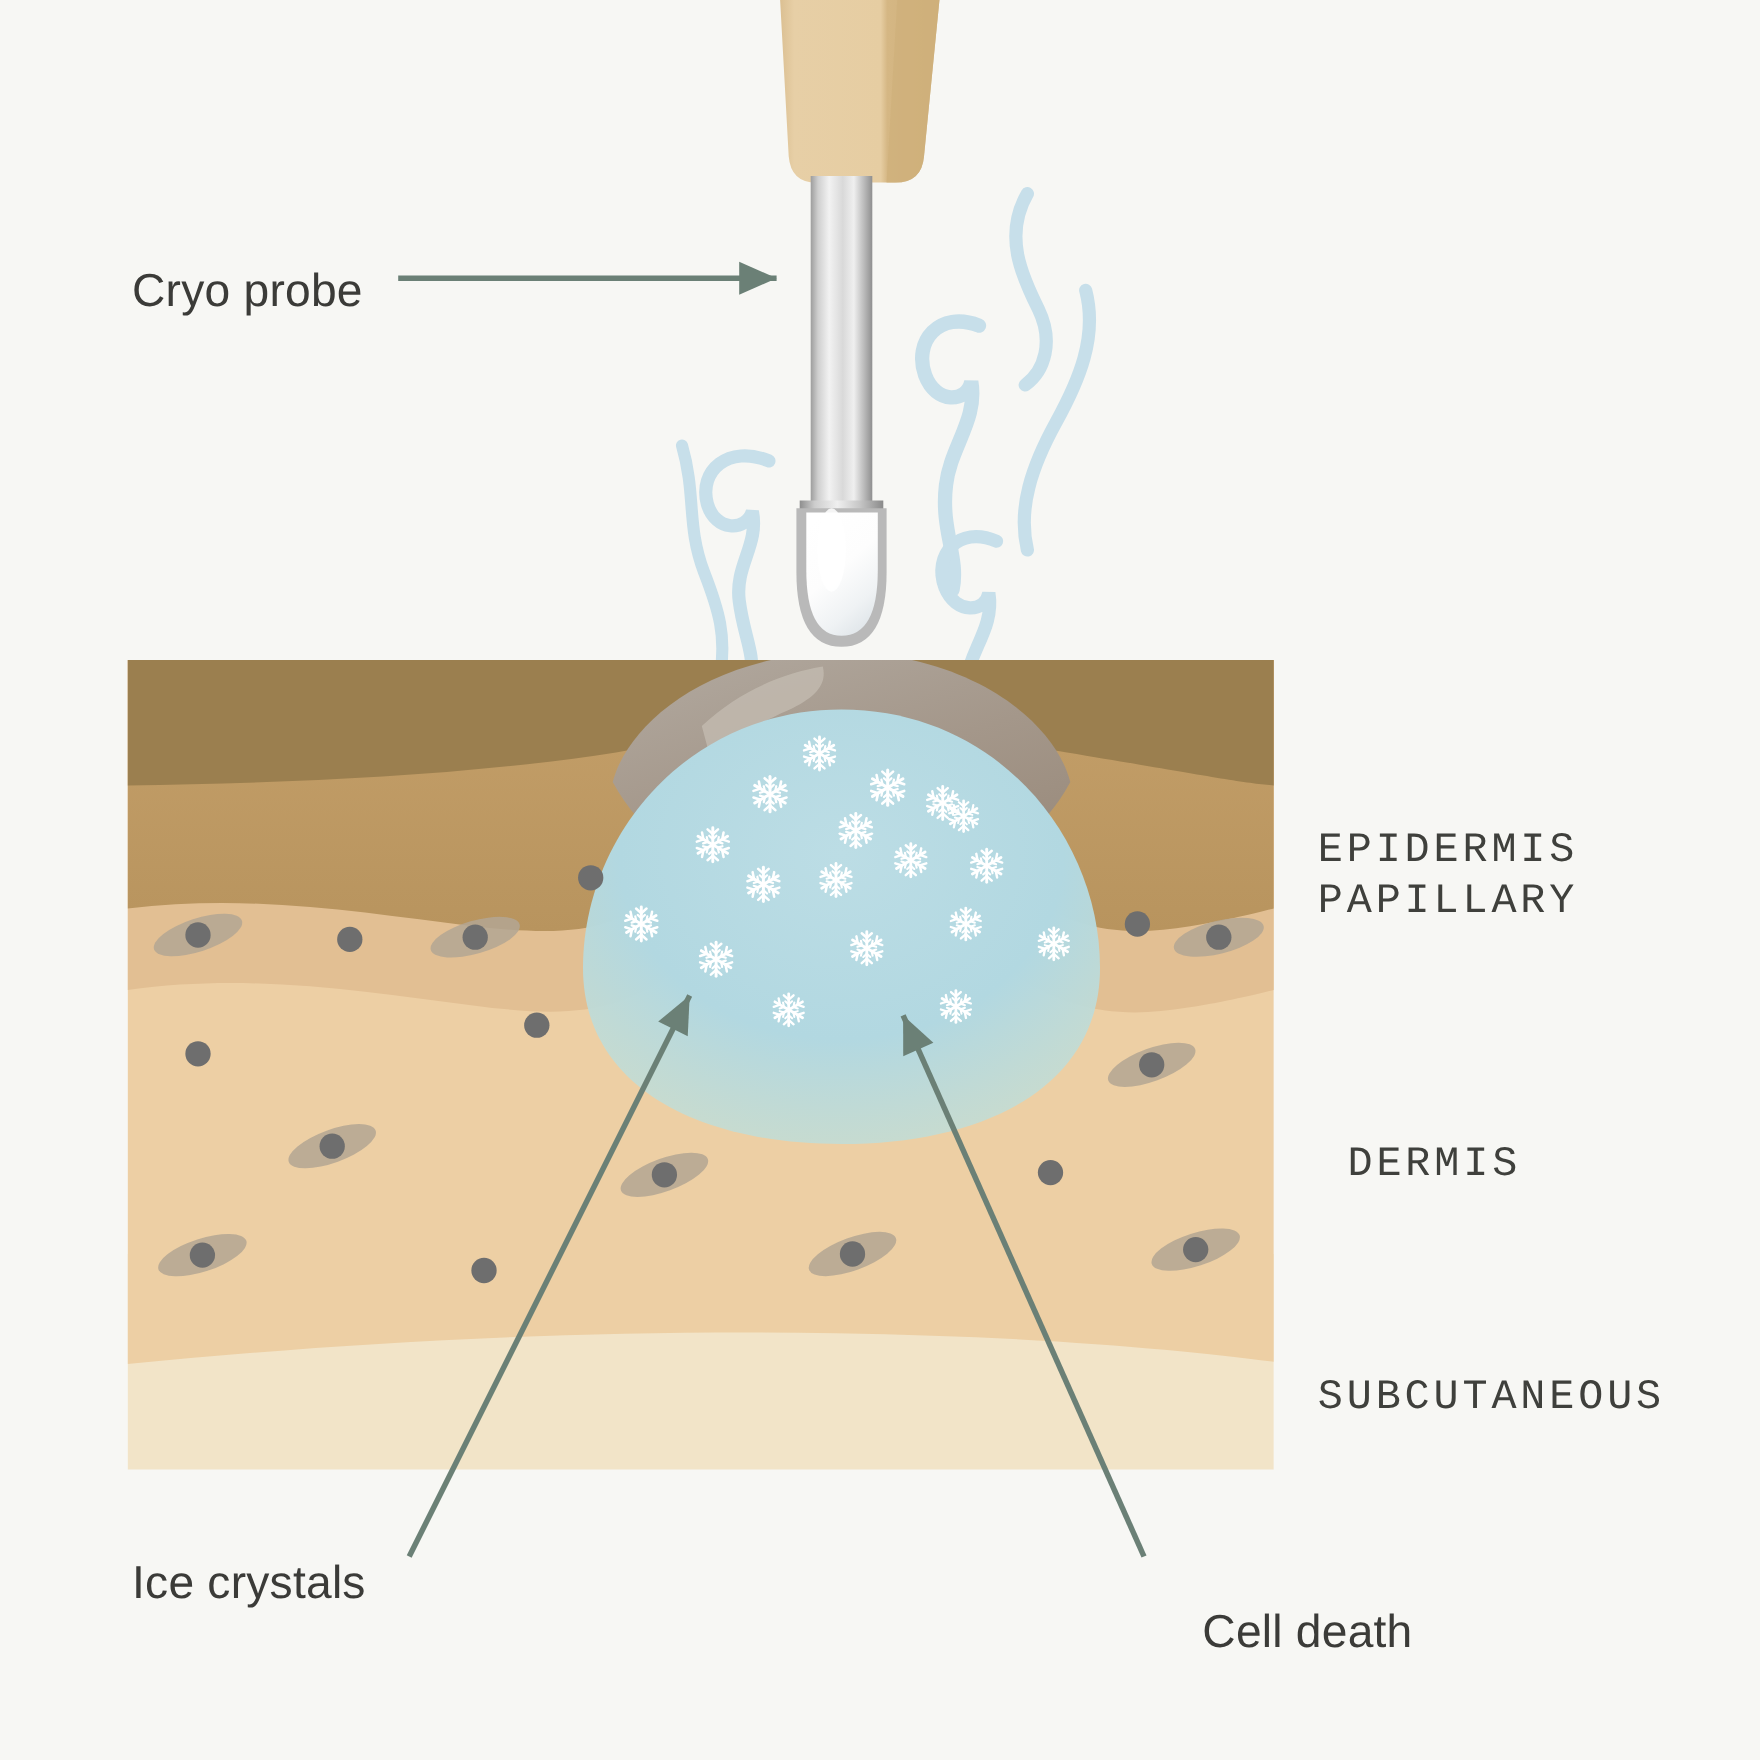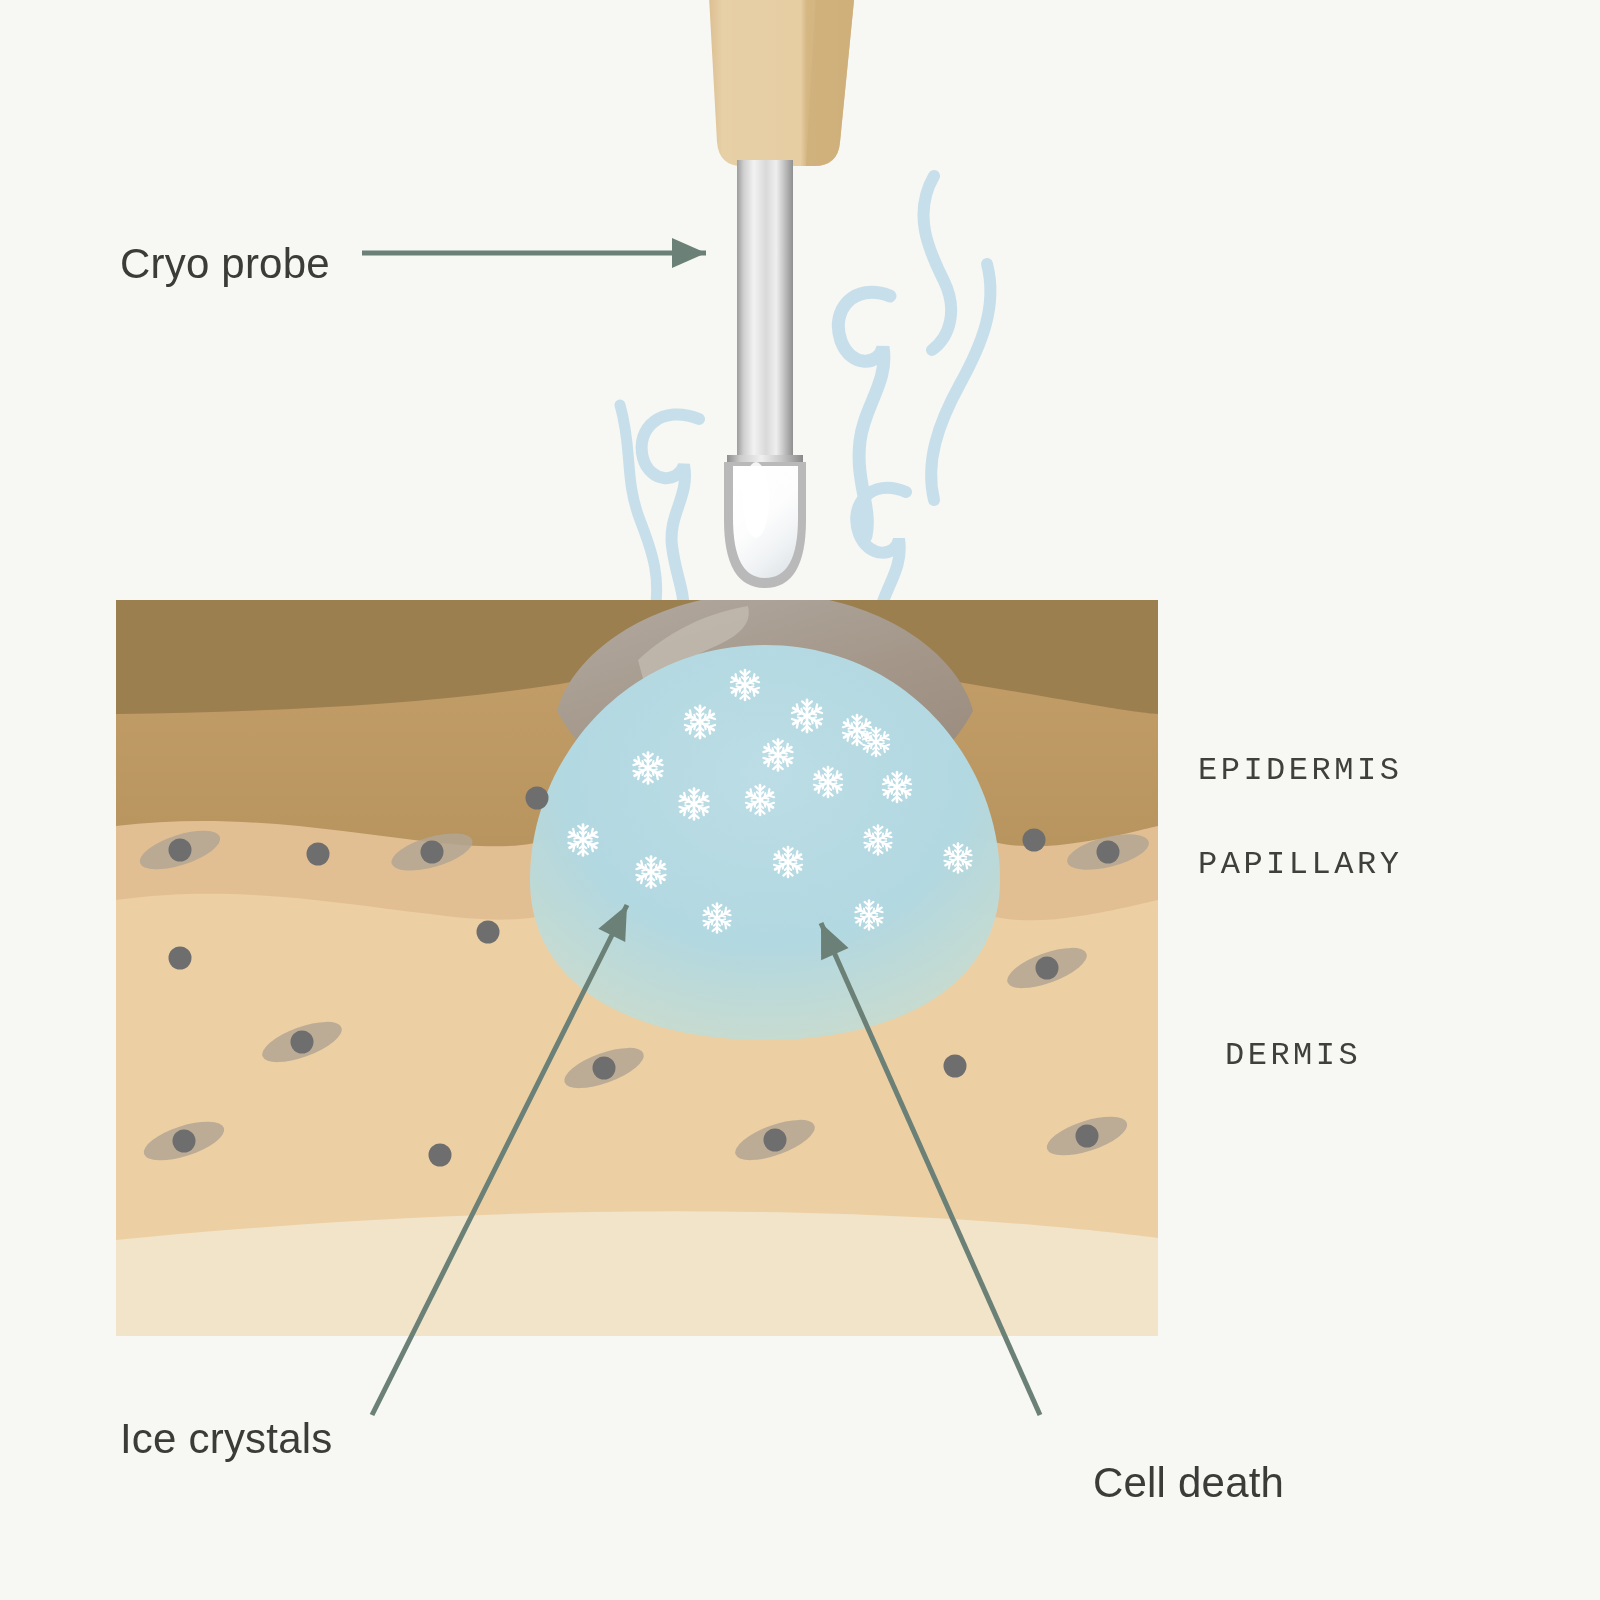--- a/index.html
+++ b/index.html
@@ -28,21 +28,21 @@
     pointer-events: none;
   }
   .lbl-callout {
     font-family: "Liberation Sans", sans-serif;
     font-size: 42px;
     font-weight: 400;
     letter-spacing: 0.2px;
   }
   .lbl-layer {
     font-family: "Liberation Mono", monospace;
-    font-size: 32px;
+    font-size: 38px;
     font-weight: 400;
     letter-spacing: 3.5px;
     color: #3f403c;
   }
 </style>
 </head>
 <body>
 
 <div id="stage">
 
@@ -1057,18 +1057,19 @@
   </svg>
 
   <div class="lbl lbl-callout" style="left:120px; top:240px;">Cryo probe</div>
 
   <div class="lbl lbl-callout" style="left:120px; top:1415px;">Ice crystals</div>
 
   <div class="lbl lbl-callout" style="left:1093px; top:1415px;margin-top:44px;">Cell death</div>
 
   <div class="lbl lbl-layer" style="left:1198px; top:752px;">EPIDERMIS</div>
 
-  <div class="lbl lbl-layer" style="left:1198px; top:846px;text-align:right;">PAPILLARY</div>
+  <div class="lbl lbl-layer" style="left:1198px; top:798px;text-align:right;">PAPILLARY</div>
 
   <div class="lbl lbl-layer" style="left:1225px; top:1037px;">DERMIS</div>
 
+  <div class="lbl lbl-layer" style="left:1198px; top:1249px;">SUBCUTANEOUS</div>
 
 </div>
 
 </body></html>

